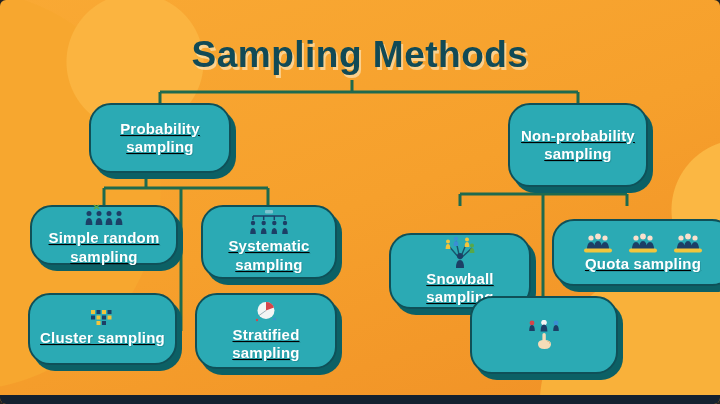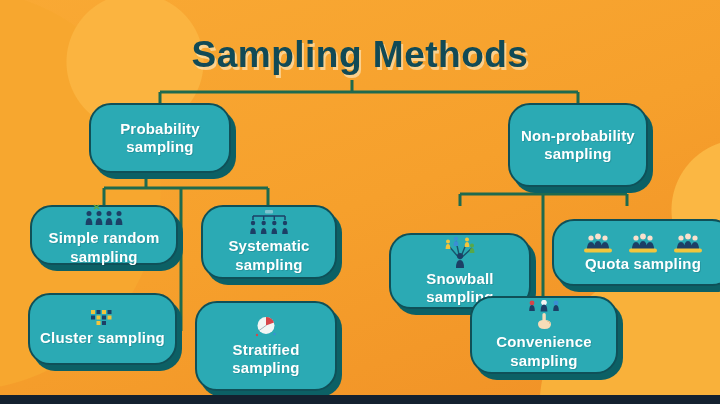--- a/index.html
+++ b/index.html
@@ -6,32 +6,33 @@
   .stage{
     position:relative;width:720px;height:404px;overflow:hidden;
     font-family:"Liberation Sans",sans-serif;
     background-image:
       radial-gradient(circle at 135px 62px, #fbb440 0 68px, rgba(0,0,0,0) 69px),
       radial-gradient(circle at -40px 190px, #f7a72f 0 200px, rgba(0,0,0,0) 201px),
       radial-gradient(circle at 688px 408px, #f9b13a 0 148px, rgba(0,0,0,0) 149px),
       radial-gradient(circle at 646px 292px, #f7ab31 0 13px, rgba(0,0,0,0) 14px),
       radial-gradient(circle at 742px 210px, #fbb743 0 70px, rgba(0,0,0,0) 71px),
       linear-gradient(160deg, #f9a934 0%, #f6a02c 50%, #f09026 100%);
+    border-radius: 6px;
   }
   .title{
     position:absolute;top:34px;left:0;width:720px;text-align:center;
     font-size:37px;font-weight:bold;color:#114a56;letter-spacing:.5px;
     text-shadow:2px 3px 0 rgba(255,246,219,.55);
   }
   .connectors{position:absolute;left:0;top:0;}
   .node{
     position:absolute;background:#2baab4;border:2px solid #0f5058;
     border-radius:22px;box-shadow:5px 6px 0 #0c6065;
     display:flex;flex-direction:column;align-items:center;justify-content:center;
-    gap:2px;padding:0 6px;box-sizing:border-box;
+    gap:2px;padding:0 6px;box-sizing:border-box;text-decoration:underline;
   }
   .node-label{
     color:#ffffff;font-weight:bold;font-size:15px;line-height:1.22;
     text-align:center;letter-spacing:.2px;text-shadow:1px 1px 0 rgba(0,0,0,.12);
   }
   .icon{display:block;line-height:0;}
   .bottom-bar{position:absolute;left:0;bottom:0;width:720px;height:9px;background:#14212f;}
 </style>
 </head>
 <body>
@@ -108,21 +109,21 @@
           <rect x="12" y="5.5" width="4" height="4" fill="#1c3f66"></rect>
           <rect x="17.5" y="5.5" width="4" height="4" fill="#f2c53d"></rect>
           <rect x="6.5" y="11" width="4" height="4" fill="#f2c53d"></rect>
           <rect x="12" y="11" width="4" height="4" fill="#1c3f66"></rect>
         </g>
       </svg>
     </span>
     <span class="node-label">Cluster sampling</span>
   </div>
 
-  <div class="node" style="left:195px;top:293px;width:142px;height:90px;margin-top:8px;">
+  <div class="node" style="left:195px;top:293px;width:142px;height:76px;">
     <span class="icon">
       <svg width="26" height="24" viewBox="0 0 26 24">
         <circle cx="13" cy="10.5" r="8.5" fill="#f3f5f4"></circle>
         <path d="M13 10.5 L13 2 A8.5 8.5 0 0 1 21 7.5 Z" fill="#d6454a"></path>
         <path d="M13 10.5 L6 15.5" stroke="#9fb4bb" stroke-width="1"></path>
         <circle cx="4" cy="20" r="1.2" fill="#d6454a"></circle>
         <circle cx="21.5" cy="19" r="1.2" fill="#3b8fd4"></circle>
       </svg>
     </span>
     <span class="node-label">Stratified sampling</span>
@@ -191,17 +192,16 @@
           <circle cx="32" cy="3" r="2.4" fill="#3b8fd4"></circle>
             <path d="M29.2 11 q0-6 2.8-6 q2.8 0 2.8 6 z" fill="#1c3f66"></path>
         </g>
         <g>
           <rect x="18.4" y="13" width="3.4" height="9" rx="1.7" fill="#f6dcb8"></rect>
           <path d="M14 24 q0-4 6-4 q7 0 7 4 q0 5 -6.5 5 q-6.5 0 -6.5-5 z" fill="#f6dcb8"></path>
           <path d="M23 21 q3 0 3 3" stroke="#e3bd8d" stroke-width="1" fill="none"></path>
         </g>
       </svg>
     </span>
-    <span class="node-label">Convenience sampling</span>
   </div>
 
   <div class="bottom-bar"></div>
 </div>
 
 </body></html>

